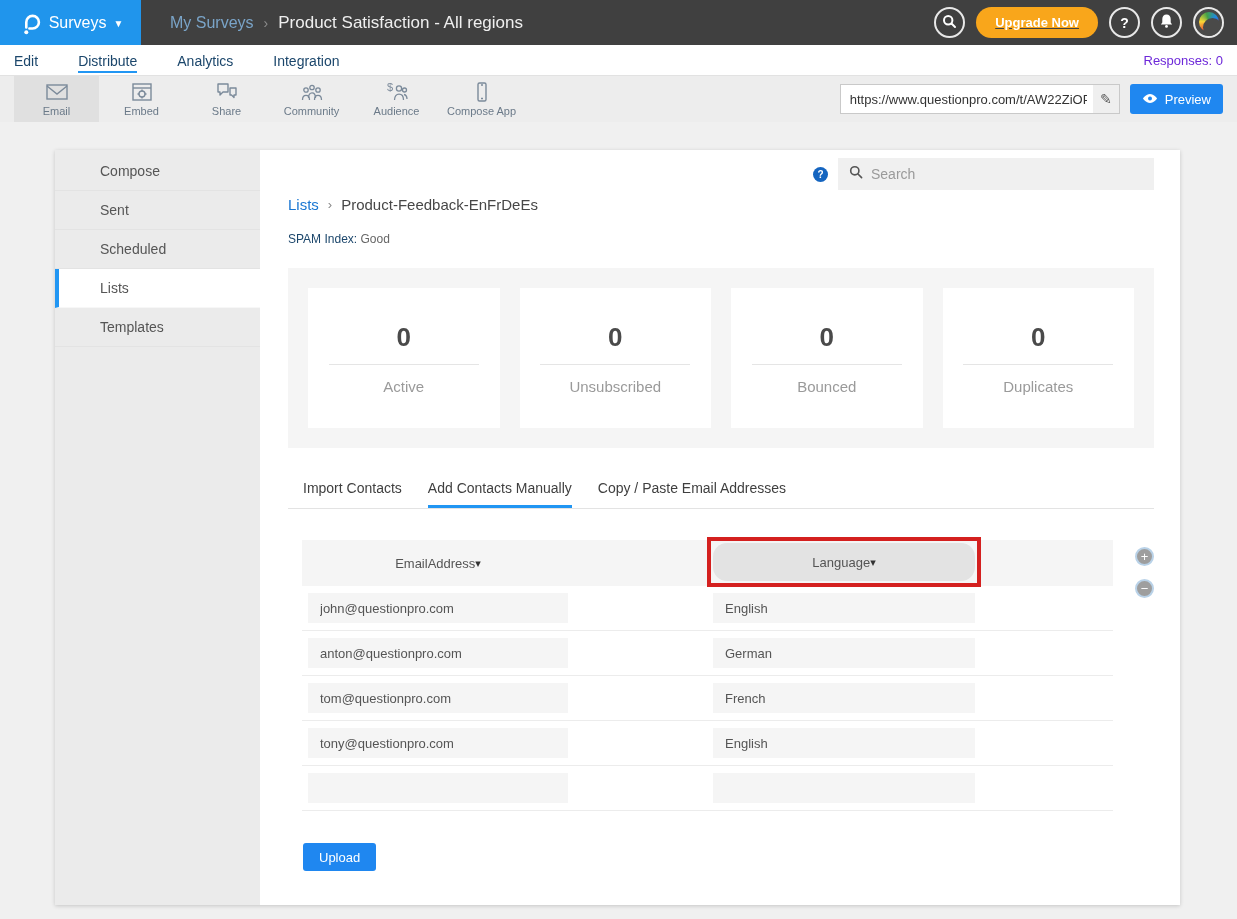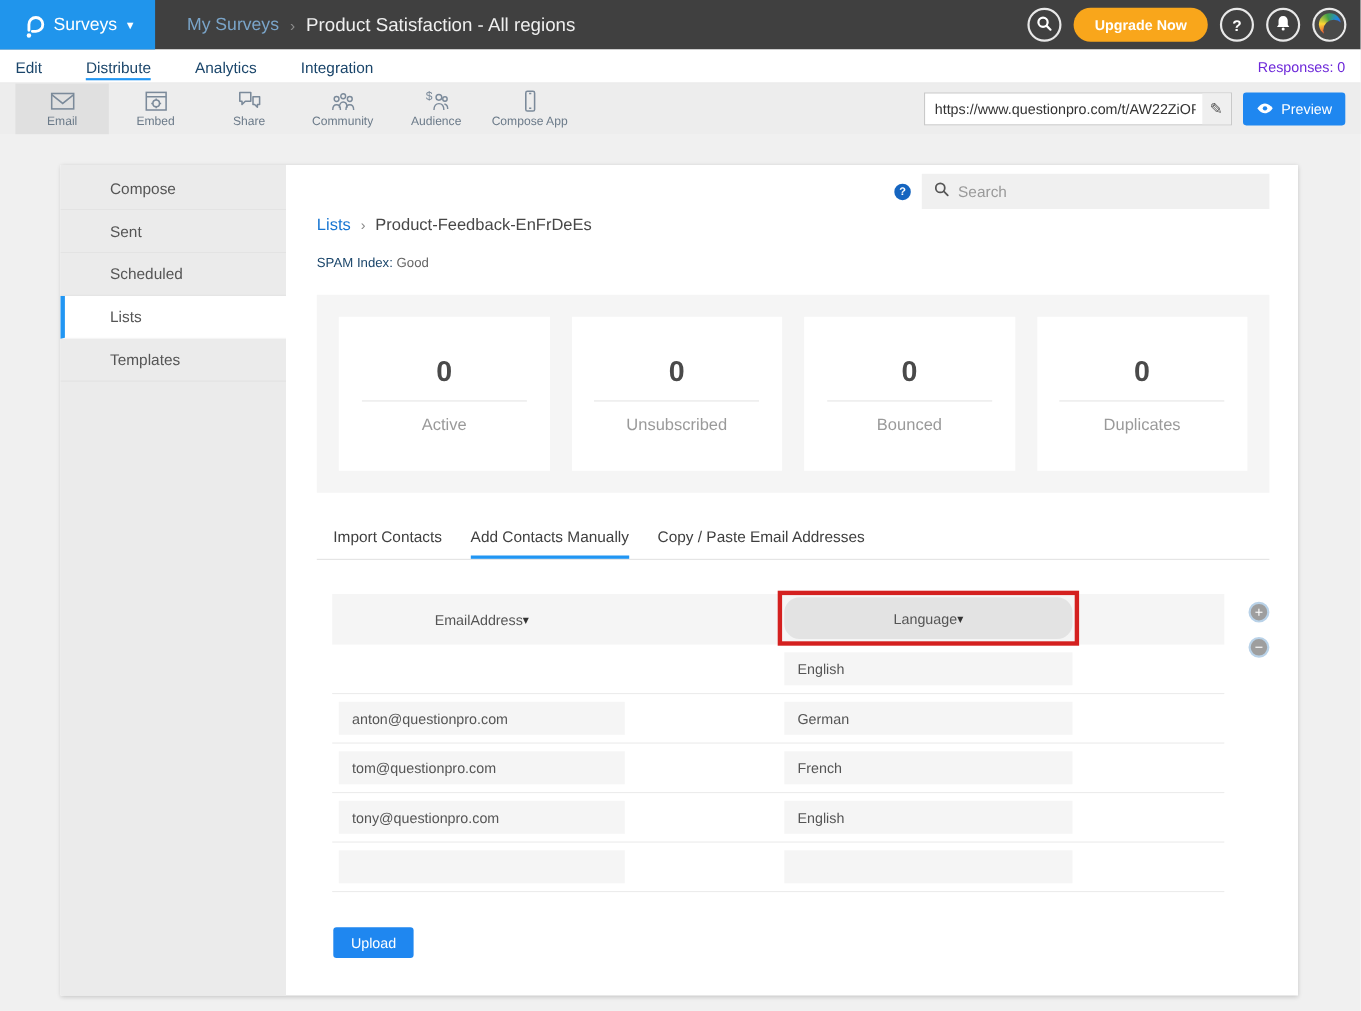--- a/index.html
+++ b/index.html
@@ -14,21 +14,21 @@
   
   .topbar { height:45px; background:#404040; display:flex; align-items:center; }
   .logo-block { width:141px; height:45px; background:#2095ec; display:flex; align-items:center; justify-content:center; gap:7px; cursor:pointer; }
   .logo-block svg { display:block; }
   .logo-label { color:#fff; font-size:16px; }
   .logo-caret { color:#fff; font-size:10px; margin-top:2px; }
   .topbar-crumb { display:flex; align-items:center; gap:10px; margin-left:29px; }
   .crumb-parent { color:#7aa4c8; font-size:16px; cursor:pointer; }
   .crumb-sep { color:#8d8d8d; font-size:14px; }
   .crumb-current { color:#efefef; font-size:17px; }
-  .topbar-right { margin-left:auto; display:flex; align-items:center; gap:11px; padding-right:13px; }
+  .topbar-right { margin-left:auto; display:flex; align-items:center; gap:11px; padding-right:13px;text-decoration:underline; }
   .circle-btn { width:31px; height:31px; border-radius:50%; border:2px solid rgba(255,255,255,0.88); display:flex; align-items:center; justify-content:center; cursor:pointer; color:#fff; font-weight:bold; font-size:14px; background:transparent; }
   .upgrade-btn { background:#f9a61b; color:#fff; font-weight:bold; font-size:13px; border:none; border-radius:16px; height:31px; padding:0 19px; cursor:pointer; }
   .avatar { width:31px; height:31px; border-radius:50%; border:2px solid rgba(255,255,255,0.88); position:relative; overflow:hidden; background:#4a4a49; cursor:pointer; }
   .avatar-arc { position:absolute; left:4px; top:3px; width:20px; height:20px; border-radius:50%; background:conic-gradient(from 200deg,#e53935,#fdd835,#43a047,#1e88e5,#8e24aa,#e53935); }
   .avatar-arc::after { content:""; position:absolute; left:4px; top:6px; width:19px; height:19px; border-radius:50%; background:#4a4a49; }
   
   .navrow { height:31px; background:#fff; display:flex; align-items:center; padding:0 14px; border-bottom:1px solid #e2e2e2; }
   .nav-item { color:#1b466b; font-size:14px; margin-right:40px; cursor:pointer; padding:5px 0 4px; }
   .nav-item.active { border-bottom:2px solid #2196f3; padding-bottom:2px; }
   .responses { margin-left:auto; color:#6d28d9; font-size:13px; }
@@ -302,20 +302,21 @@
             <span class="caret">▾</span>
           </div>
           <div class="red-highlight">
             <div class="hdr-select sel-language">
               <span>Language</span>
               <span class="caret">▾</span>
             </div>
           </div>
         </div>
         <div class="tbl-row">
+          <input class="cell-input ci-email" type="text" value="john@questionpro.com" style="">
           <input class="cell-input ci-lang" type="text" value="English" style="">
         </div>
         <div class="tbl-row">
           <input class="cell-input ci-email" type="text" value="anton@questionpro.com" style="">
           <input class="cell-input ci-lang" type="text" value="German" style="">
         </div>
         <div class="tbl-row">
           <input class="cell-input ci-email" type="text" value="tom@questionpro.com" style="">
           <input class="cell-input ci-lang" type="text" value="French" style="">
         </div>

